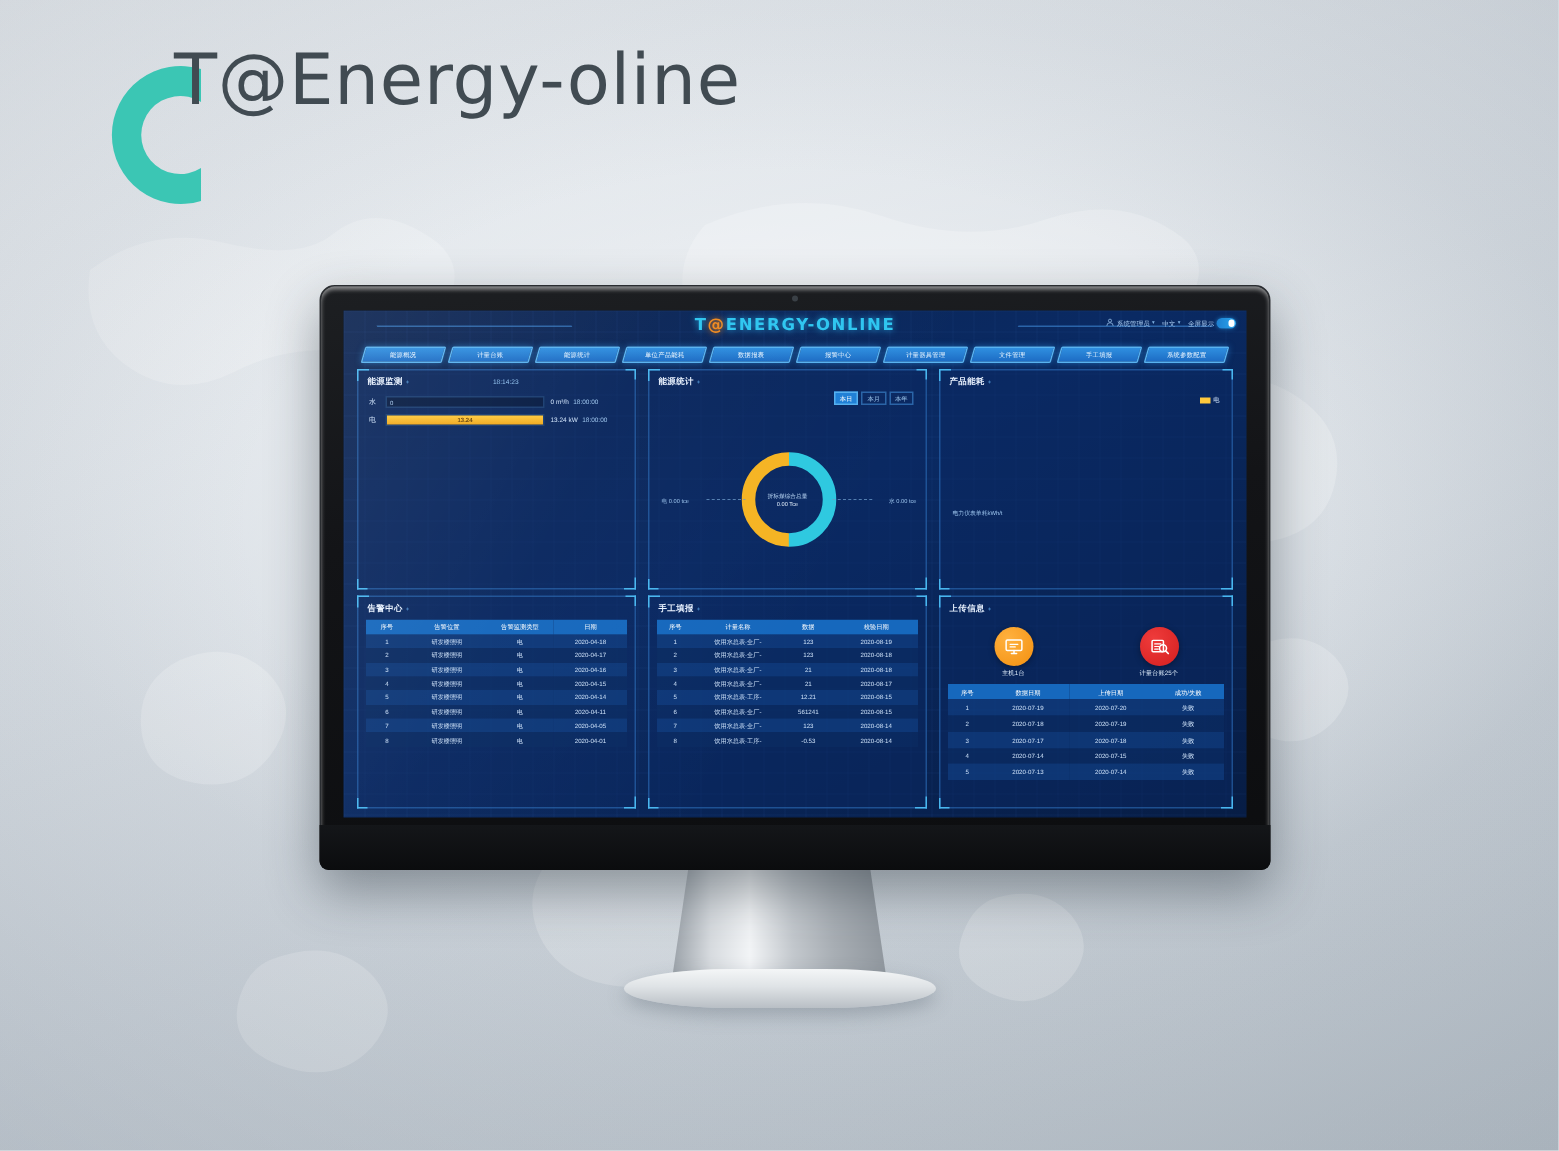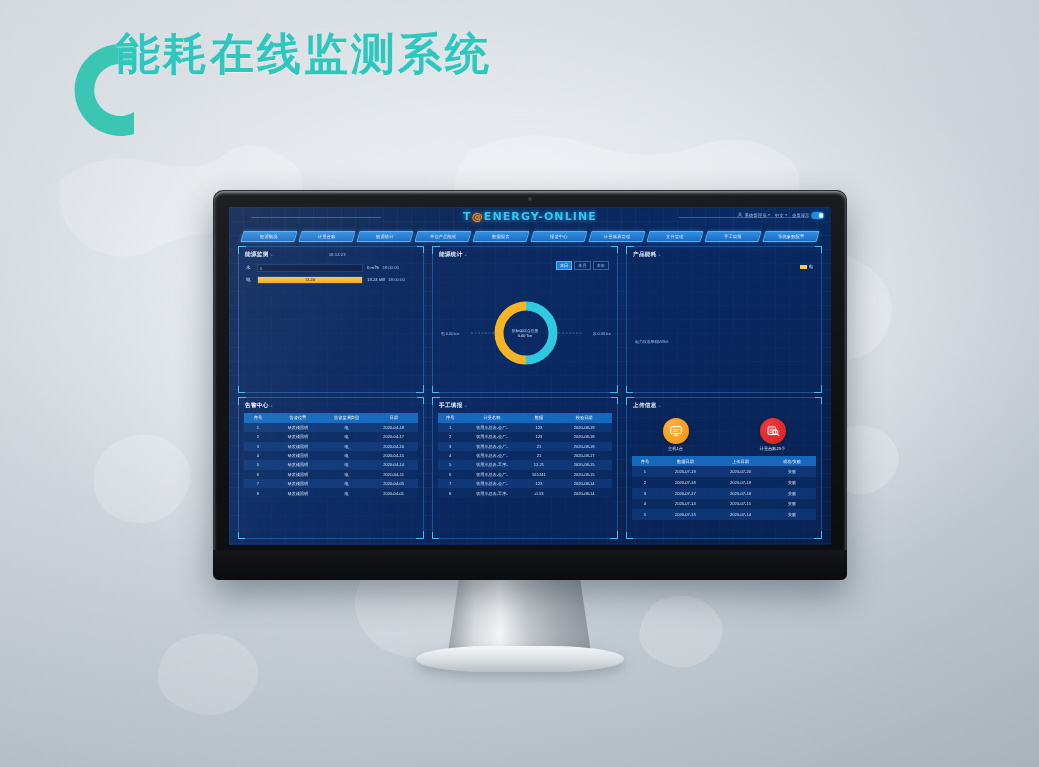--- a/index.html
+++ b/index.html
@@ -372,21 +372,21 @@
     <path d="M180,640 q40,-16 66,8 q24,24 2,50 q-24,26 -62,12 q-36,-14 -26,-46 q6,-18 20,-24 z"></path>
   </g>
 </svg>
 <div id="bg-vignette"></div>
 
 <div id="heading">
   <svg id="logo-mark" viewBox="0 0 86 108">
     <path d="M76 10 A46 46 0 1 0 76 98 L76 76 A26 26 0 1 1 76 32 Z" fill="#3bc6b4"></path>
   </svg>
   <div id="heading-text">
-    <div id="title-cn">能耗在线监测系统</div>
+    <div id="title-en">T@Energy-oline</div>
   </div>
 </div>
 
 <div id="stand-neck"></div>
 <div id="stand-base"></div>
 
 <div id="monitor">
   <div id="monitor-bezel"></div>
   <div id="camera-dot"></div>
   <div id="bezel-chin"></div>

